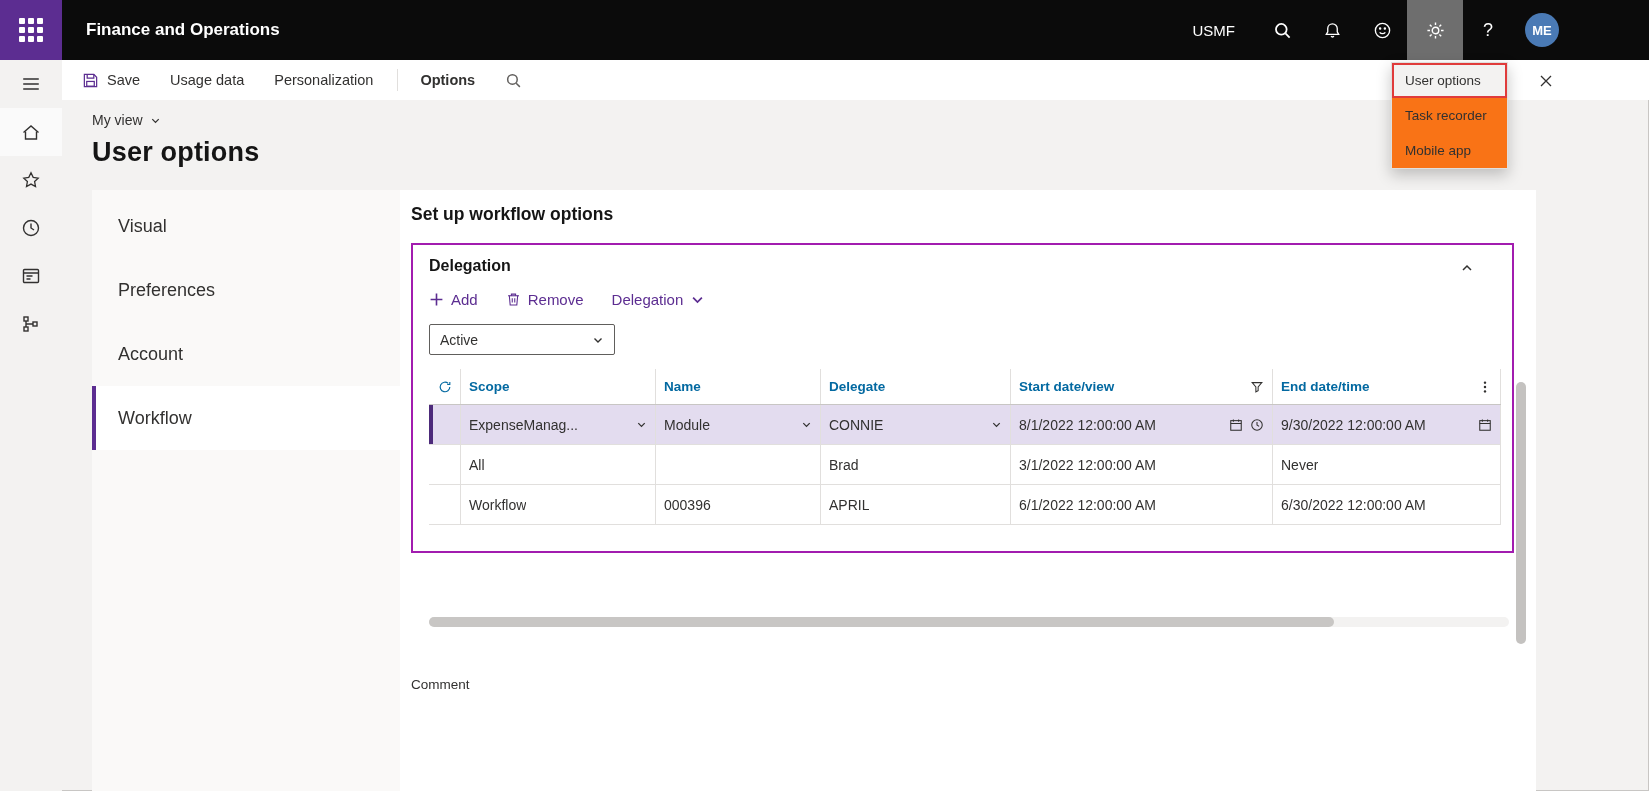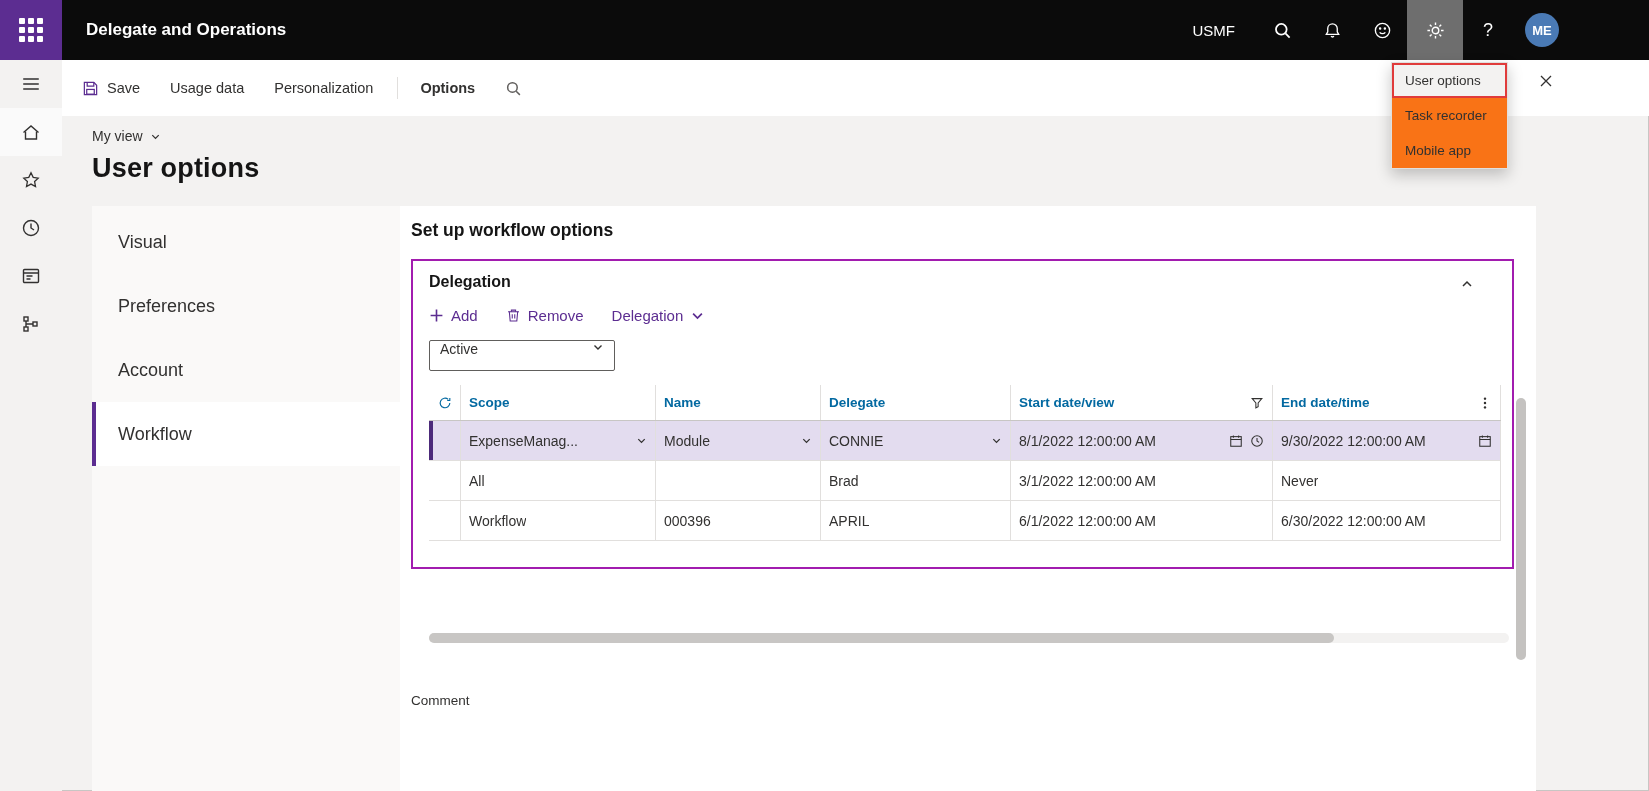--- a/index.html
+++ b/index.html
@@ -29,21 +29,21 @@
   
   .below { display:flex; height:731px; }
   .sidebar { width:62px; background:#f3f2f1; display:flex; flex-direction:column; }
   .side-btn { height:48px; display:flex; align-items:center; justify-content:center; color:#323130; background:transparent; border:none; cursor:pointer; }
   .side-btn svg { width:20px; height:20px; }
   .side-btn.homeish { background:#fafafa; }
 
   .main { flex:1; display:flex; flex-direction:column; min-width:0; }
 
   
-  .actionbar { height:56px; background:#fff; display:flex; align-items:center; padding-left:20px; position:relative; flex:0 0 auto; }
+  .actionbar { height:40px; background:#fff; display:flex; align-items:center; padding-left:20px; position:relative; flex:0 0 auto; }
   .ab-item { display:flex; align-items:center; gap:8px; font-size:14.5px; color:#323130; margin-right:30px; cursor:pointer; background:none; border:none; font-family:inherit; }
   .ab-item svg { width:17px; height:17px; color:#5c2d91; }
   .ab-item.bold { font-weight:700; }
   .ab-divider { width:1px; height:22px; background:#e1dfdd; margin:0 22px 0 -6px; }
   .ab-search { background:none; border:none; cursor:pointer; color:#605e5c; }
   .ab-search svg { width:17px; height:17px; }
   .ab-close { position:absolute; right:96px; top:14px; background:none; border:none; cursor:pointer; color:#323130; }
   .ab-close svg { width:14px; height:14px; }
 
   
@@ -64,21 +64,21 @@
   .red-box { margin-top:18px; width:1103px; border:2px solid #a21caf; padding:12px 16px 26px; position:relative; background:#fff; }
   .group-header { display:flex; align-items:center; justify-content:space-between; }
   .group-title { font-size:16px; font-weight:700; color:#151515; }
   .collapse-btn { background:none; border:none; cursor:pointer; color:#323130; padding:4px 22px 0 0; }
   .collapse-btn svg { width:14px; height:14px; }
 
   .toolbar { display:flex; align-items:center; gap:28px; margin-top:16px; }
   .tool-btn { display:flex; align-items:center; gap:7px; color:#5c2d91; font-size:15px; background:none; border:none; cursor:pointer; font-family:inherit; }
   .tool-btn svg { width:15px; height:15px; }
 
-  .combo-select { margin-top:16px; width:186px; height:31px; border:1px solid #605e5c; border-radius:2px; background:#fff; display:flex; justify-content:space-between; padding:0 10px; font-size:14px; color:#323130; cursor:pointer; }
+  .combo-select { margin-top:16px; width:186px; height:31px; border:1px solid #605e5c; border-radius:2px; background:#fff; display:flex; align-items:center; justify-content:space-between; padding:0 10px; font-size:14px; color:#323130; cursor:pointer; }
   .combo-select svg { width:12px; height:12px; color:#323130; }
 
   
   .grid { margin-top:14px; width:1072px; font-size:14px; }
   .grid-header, .grid-row { display:grid; grid-template-columns:32px 195px 165px 190px 262px 228px; }
   .grid-header { height:36px; border-bottom:1px solid #c8c6c4; }
   .gh-cell { display:flex; align-items:center; padding:0 8px; font-size:13.5px; font-weight:700; color:#0369a1; border-right:1px solid #e1dfdd; cursor:pointer; }
   .gh-cell.center { justify-content:center; padding:0; }
   .gh-cell svg { width:14px; height:14px; }
   .grid-row { height:40px; border-bottom:1px solid #e1dfdd; cursor:pointer; background:#fff; }
@@ -111,21 +111,21 @@
         <span></span>
         <span></span>
         <span></span>
         <span></span>
         <span></span>
         <span></span>
         <span></span>
         <span></span>
     </span>
   </button>
-  <div class="app-title">Delegate and Operations</div>
+  <div class="app-title">Finance and Operations</div>
   <div class="tb-spacer"></div>
   <div class="company">USMF</div>
 
   <button class="tb-btn">
     <svg viewBox="0 0 16 16" fill="none" stroke="currentColor" stroke-width="1.5">
         <circle cx="7" cy="7" r="4.5"></circle>
         <path d="M10.5 10.5 14 14"></path>
       </svg>
   </button>
   <button class="tb-btn">

